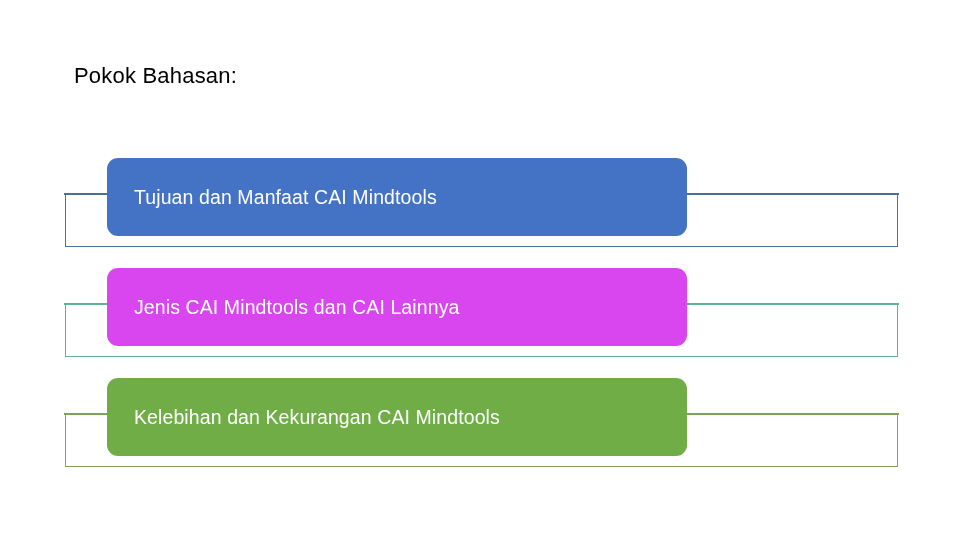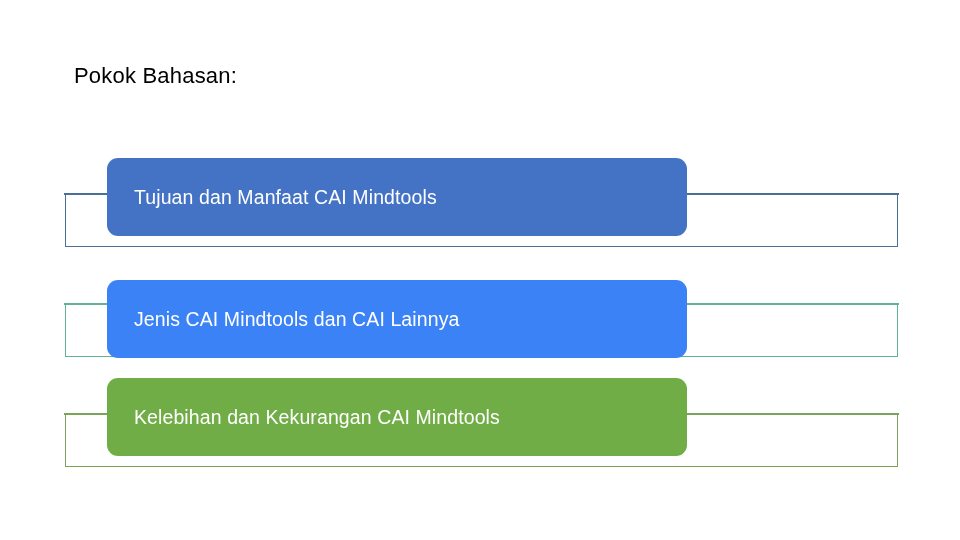--- a/index.html
+++ b/index.html
@@ -97,21 +97,21 @@
   #item-1 .item-outline { top: 37px; border-color: #4a7096; }
   #item-1 .item-outline::before,
   #item-1 .item-outline::after { background: #4a7096; }
   #item-1 .item-pill { top: 0px; background: #4472c4; }
 
   
   #item-2            { top: 268px; height: 90px; }
   #item-2 .item-outline { top: 37px; border-color: #5fb394; }
   #item-2 .item-outline::before,
   #item-2 .item-outline::after { background: #5fb394; }
-  #item-2 .item-pill { top: 12px; background: #3b82f6; align-items: center; }
+  #item-2 .item-pill { top: 0px; background: #d946ef; align-items: center; }
 
   
   #item-3            { top: 378px; height: 94px; padding-left: 12px; }
   #item-3 .item-outline { top: 37px; border-color: #7aa459; }
   #item-3 .item-outline::before,
   #item-3 .item-outline::after { background: #7aa459; }
   #item-3 .item-pill { top: 0px; background: #70ad47; }
 </style>
 </head>
 <body>

